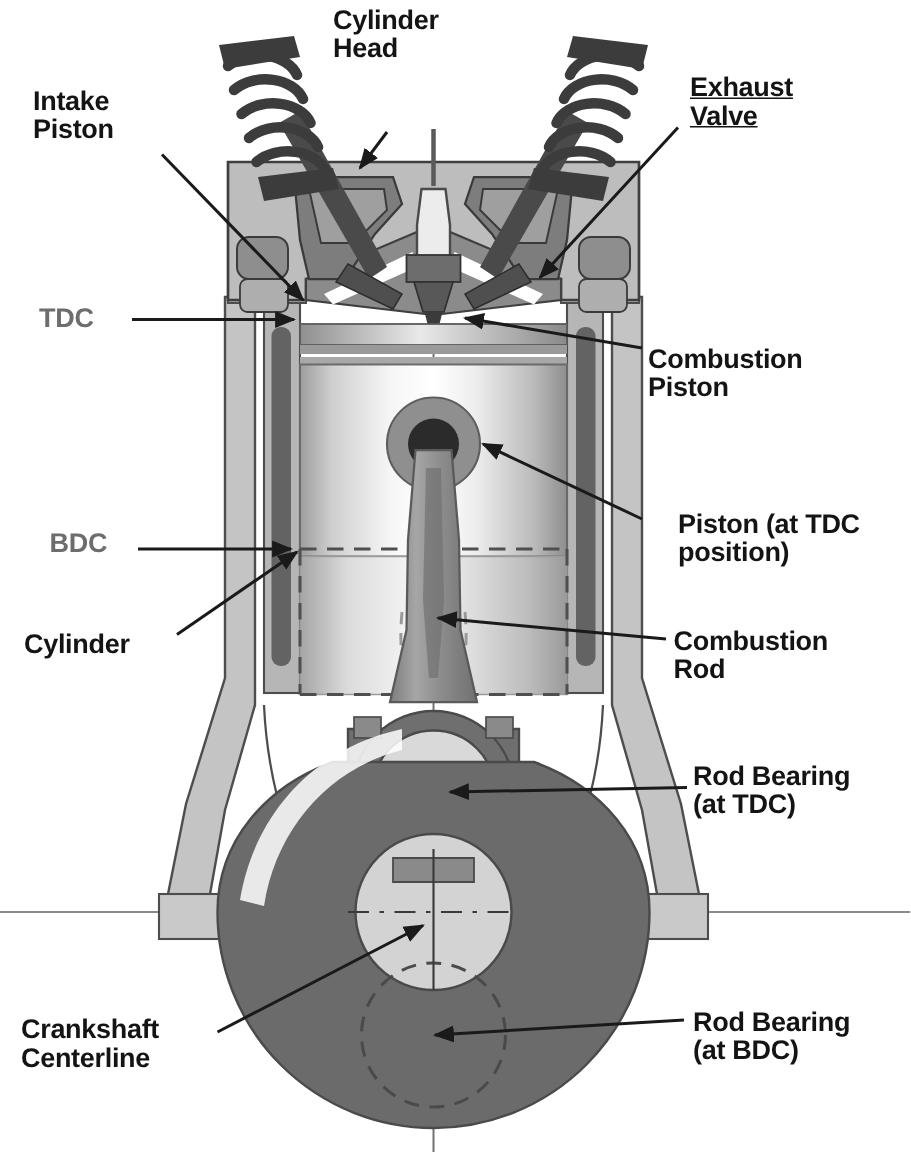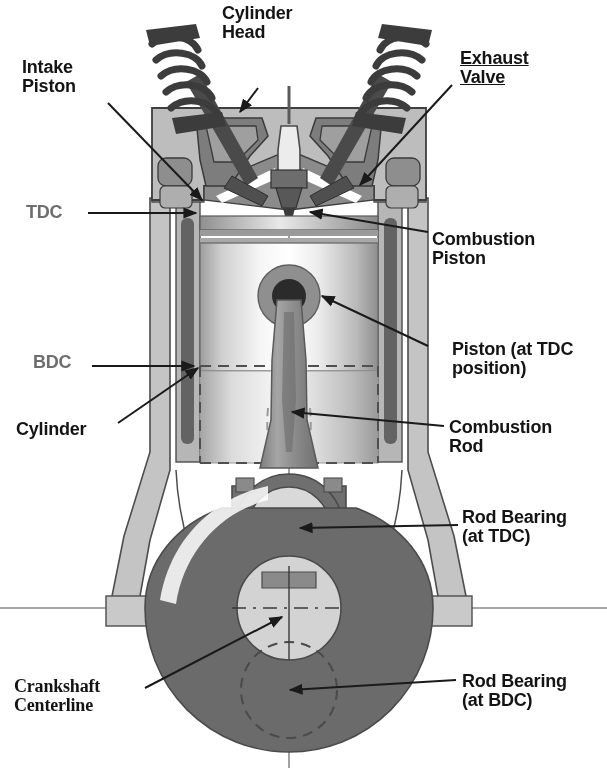--- a/index.html
+++ b/index.html
@@ -212,19 +212,19 @@
       <div class="lbl s22" style="left: 432px; top: 230px;">Combustion
 Piston</div>
       <div class="lbl s22 gray" style="left: 33px; top: 353px; text-align: right;">BDC</div>
       <div class="lbl s22" style="left: 452px; top: 340px;">Piston (at TDC
 position)</div>
       <div class="lbl s22" style="left: 16px; top: 420px;">Cylinder</div>
       <div class="lbl s22" style="left: 449px; top: 418px;">Combustion
 Rod</div>
       <div class="lbl s22" style="left: 462px; top: 508px;">Rod Bearing
 (at TDC)</div>
-      <div class="lbl s22" style="left: 14px; top: 677px; font-family: Liberation Serif, serif;">Crankshaft
+      <div class="lbl s22" style="left: 14px; top: 677px;">Crankshaft
 Centerline</div>
       <div class="lbl s22" style="left: 462px; top: 672px;">Rod Bearing
 (at BDC)</div>
     </div>
 
 </div>
 
 </body></html>

